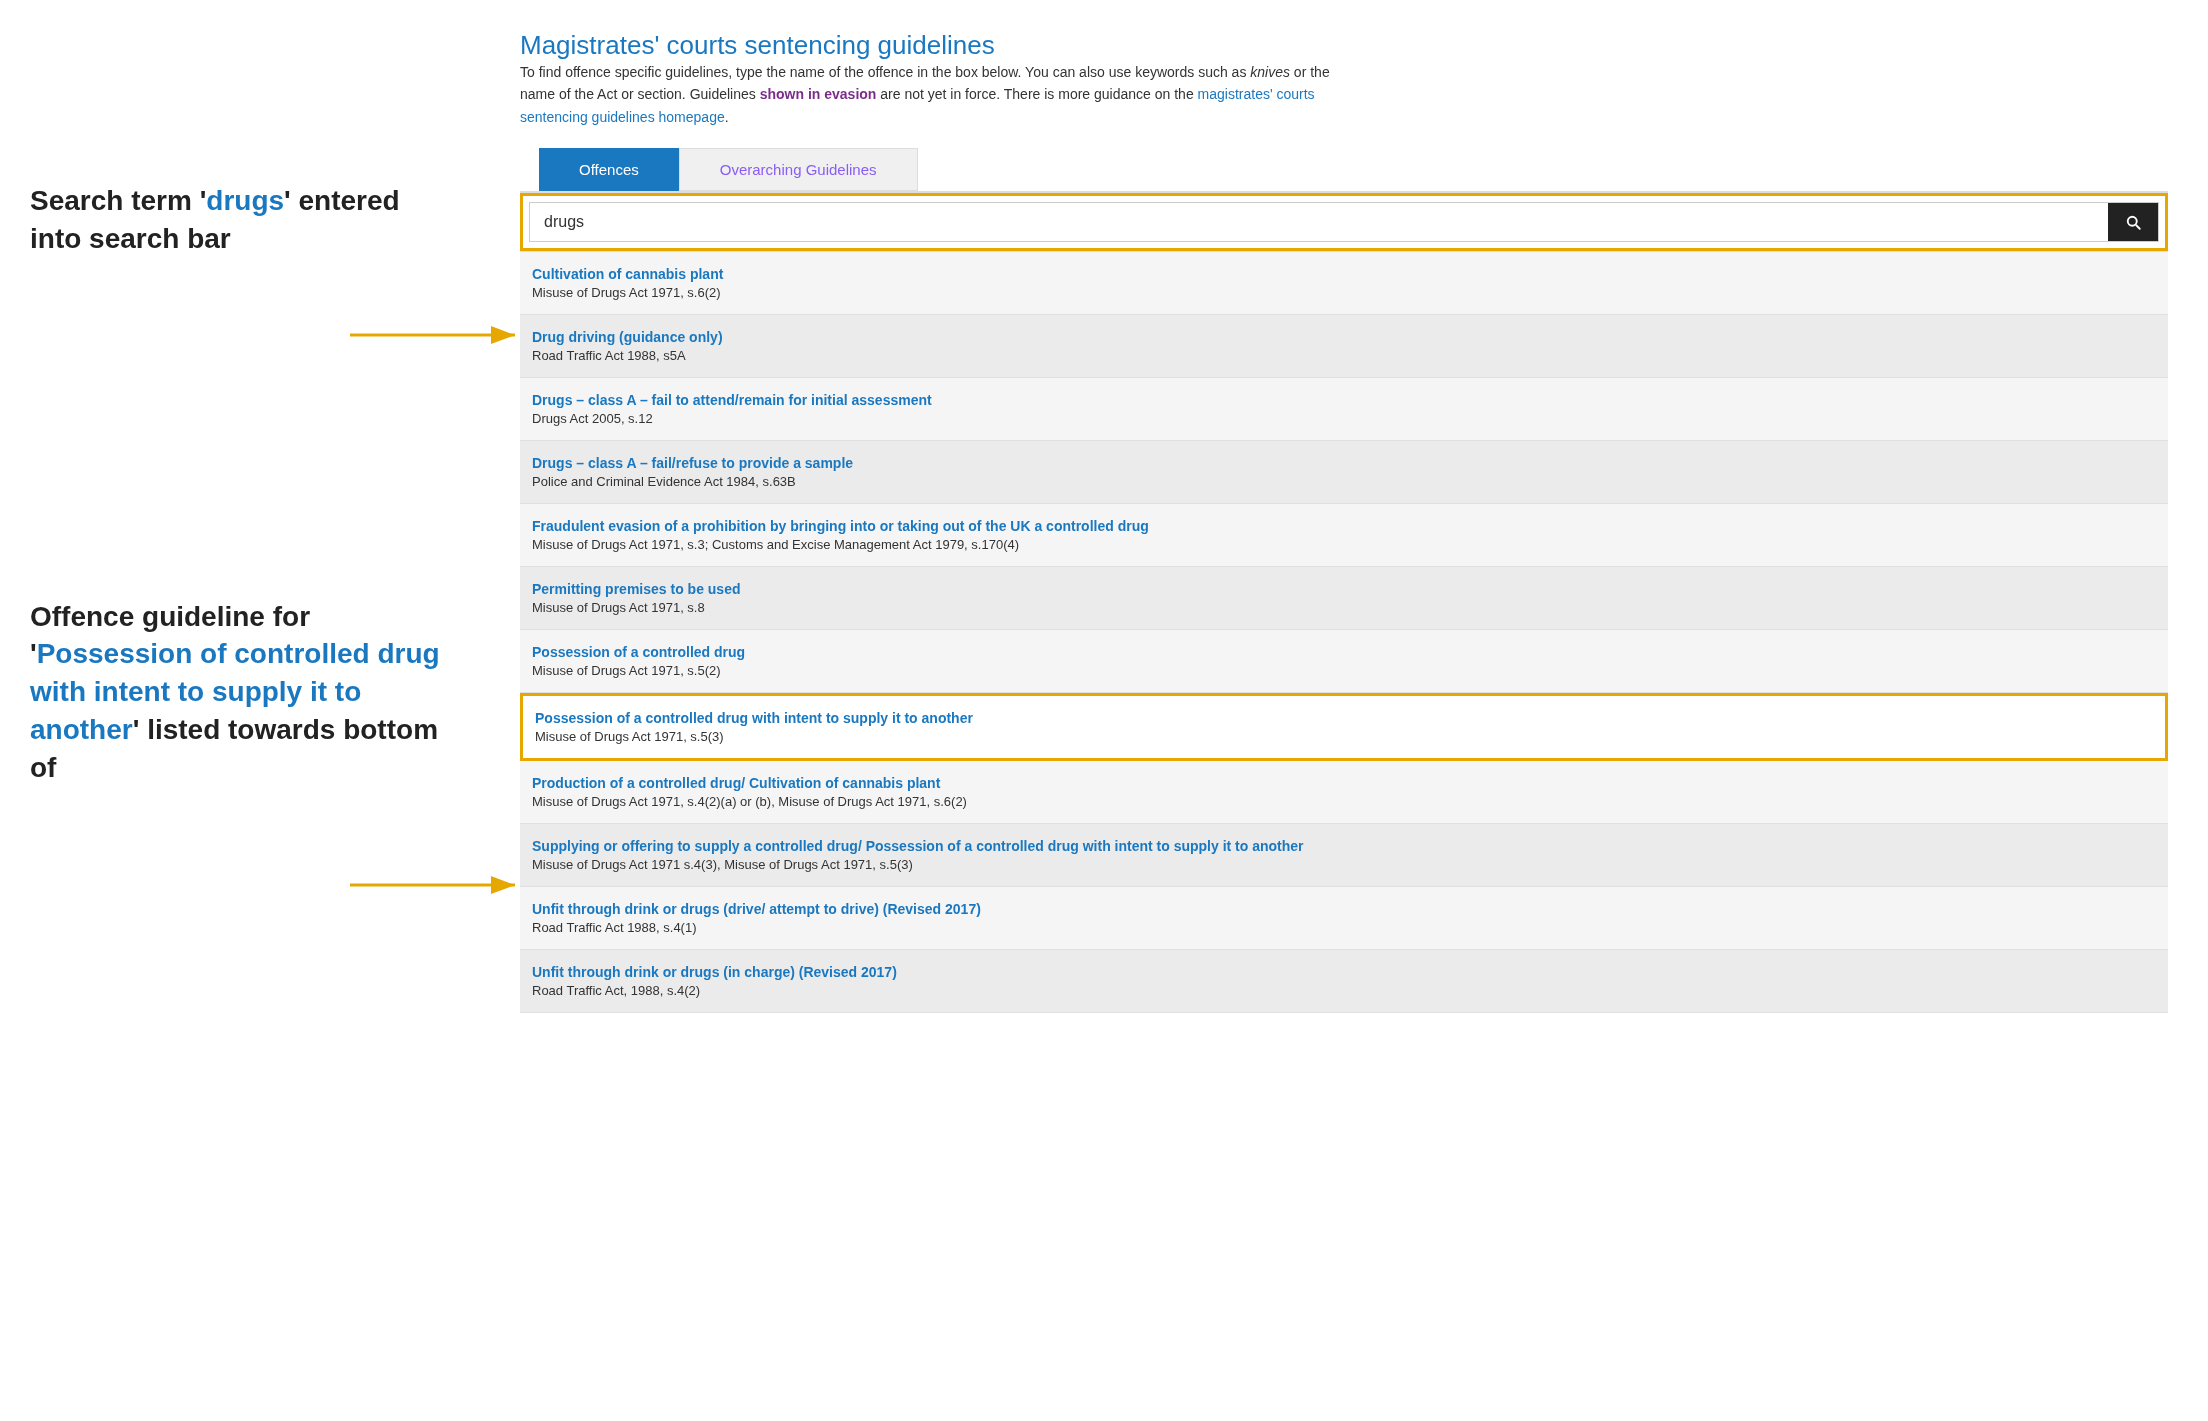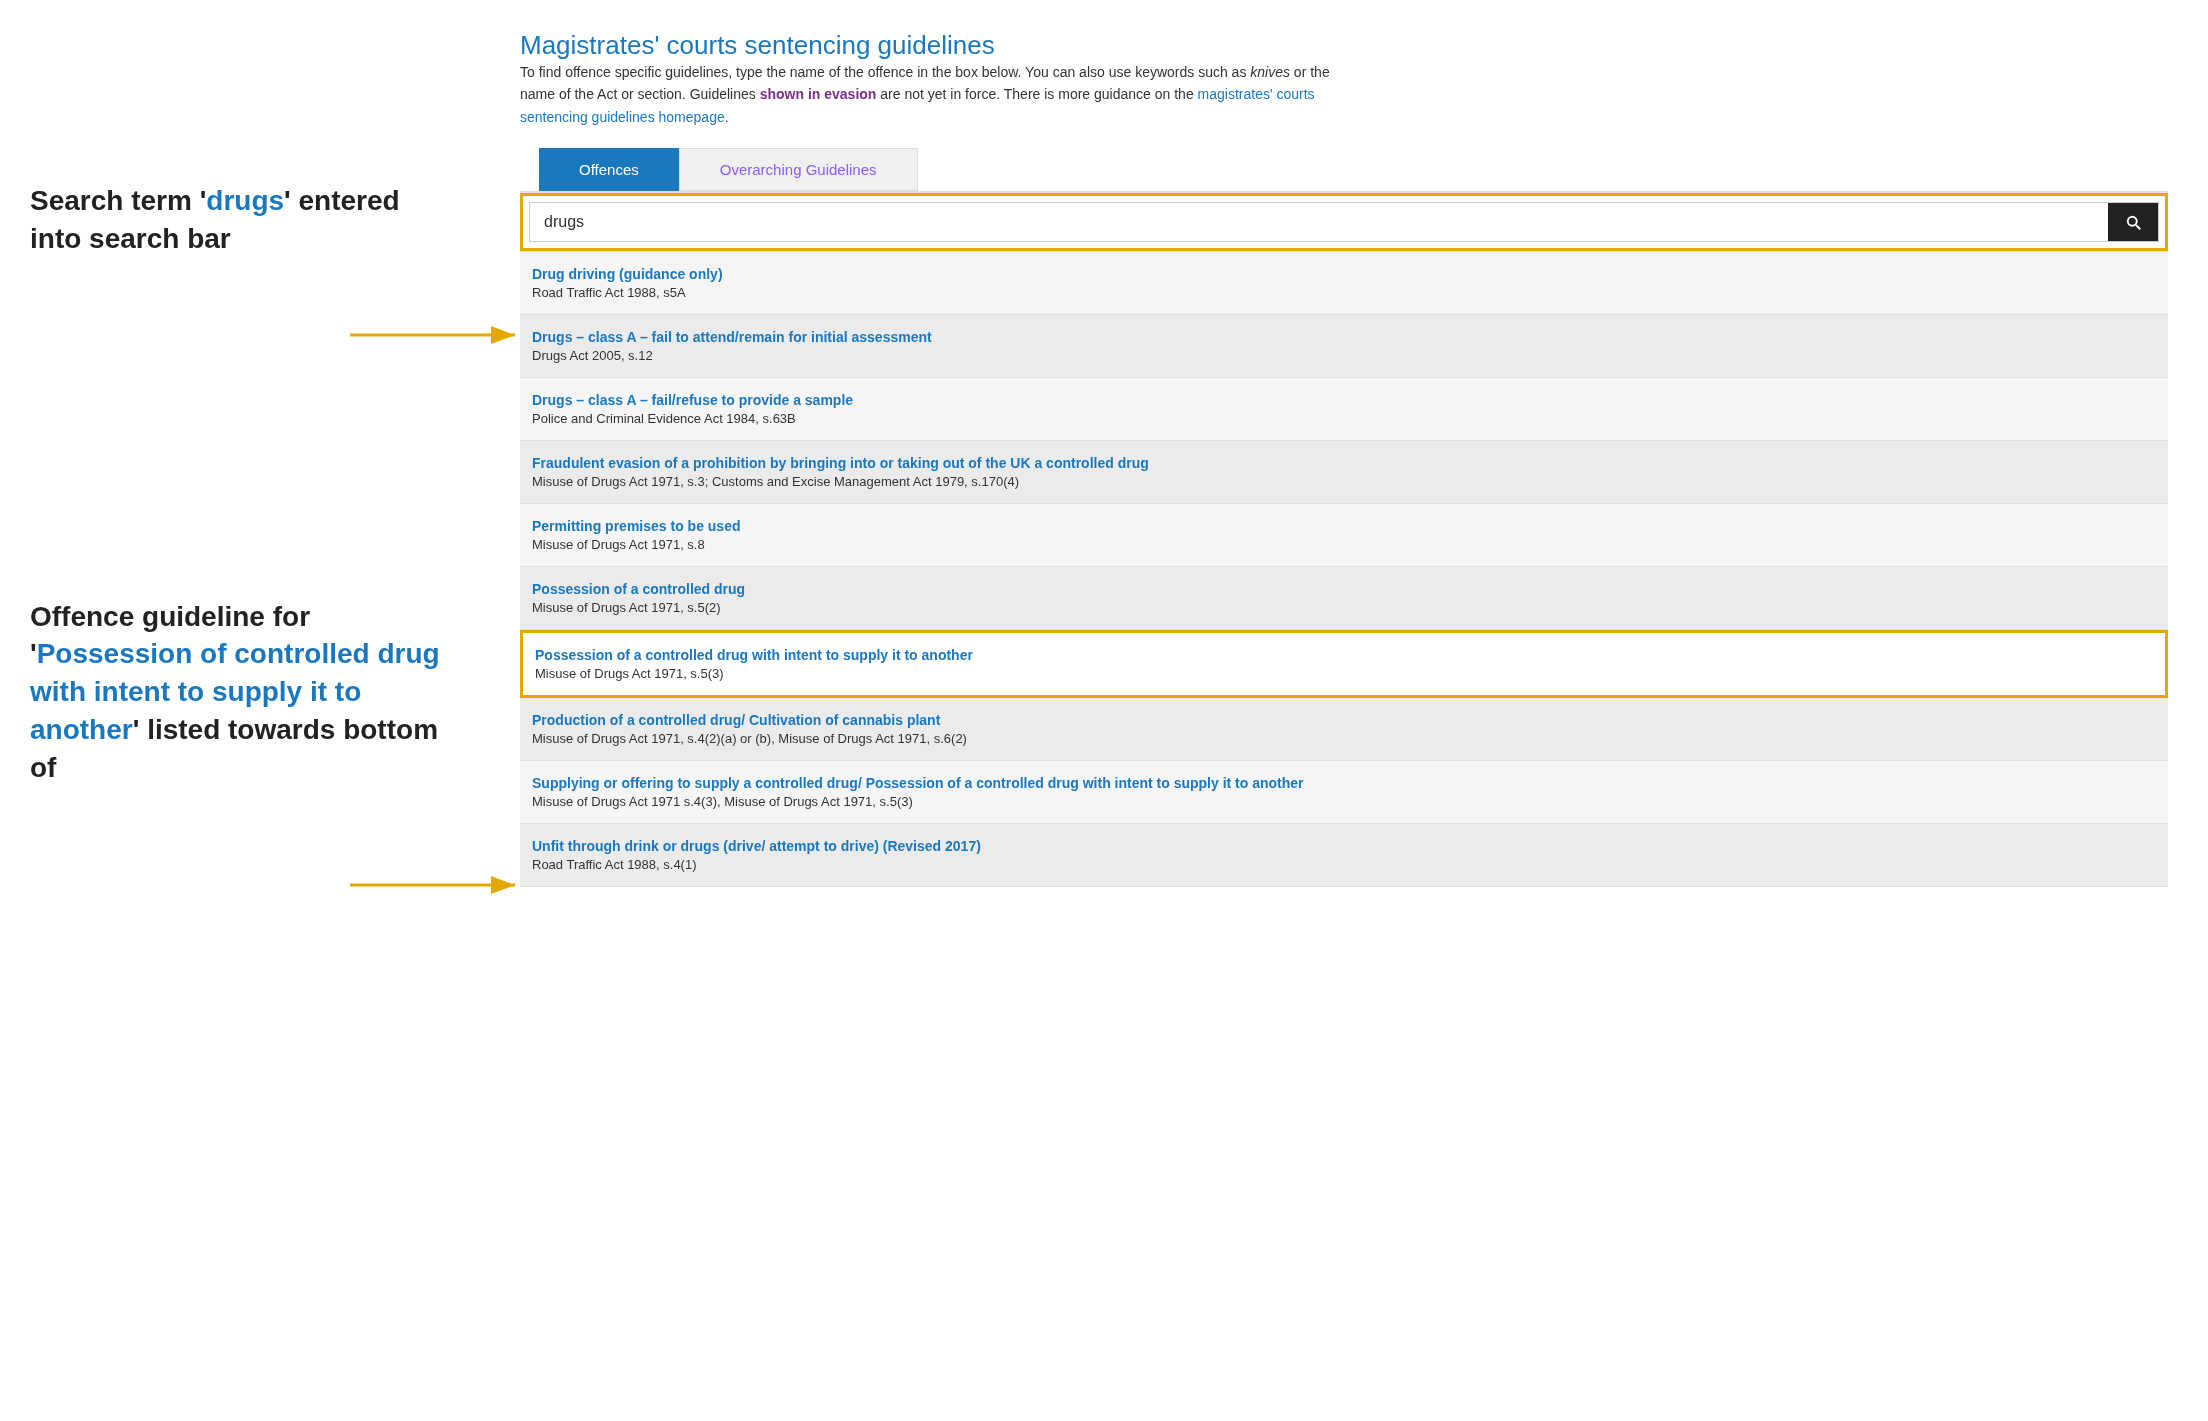--- a/index.html
+++ b/index.html
@@ -188,20 +188,24 @@
         <button class="search-btn">
           <svg viewBox="0 0 24 24" xmlns="http://www.w3.org/2000/svg">
             <path d="M21 21l-4.35-4.35M17 11A6 6 0 1 1 5 11a6 6 0 0 1 12 0z" stroke="#fff" stroke-width="2.5" fill="none" stroke-linecap="round"></path>
           </svg>
         </button>
       </div>
     </div>
 
     
     <div class="results-list" id="results-container">
+    <div class="result-item">
+      <a href="#" class="result-link">Cultivation of cannabis plant</a>
+      <span class="result-sub">Misuse of Drugs Act 1971, s.6(2)</span>
+    </div>
         <div class="result-item">
       <a href="#" class="result-link">Drug driving (guidance only)</a>
       <span class="result-sub">Road Traffic Act 1988, s5A</span>
     </div>
         <div class="result-item">
       <a href="#" class="result-link">Drugs – class A – fail to attend/remain for initial assessment</a>
       <span class="result-sub">Drugs Act 2005, s.12</span>
     </div>
         <div class="result-item">
       <a href="#" class="result-link">Drugs – class A – fail/refuse to provide a sample</a>
@@ -227,20 +231,24 @@
       <a href="#" class="result-link">Production of a controlled drug/ Cultivation of cannabis plant</a>
       <span class="result-sub">Misuse of Drugs Act 1971, s.4(2)(a) or (b), Misuse of Drugs Act 1971, s.6(2)</span>
     </div>
         <div class="result-item">
       <a href="#" class="result-link">Supplying or offering to supply a controlled drug/ Possession of a controlled drug with intent to supply it to another</a>
       <span class="result-sub">Misuse of Drugs Act 1971 s.4(3), Misuse of Drugs Act 1971, s.5(3)</span>
     </div>
         <div class="result-item">
       <a href="#" class="result-link">Unfit through drink or drugs (drive/ attempt to drive) (Revised 2017)</a>
       <span class="result-sub">Road Traffic Act 1988, s.4(1)</span>
+    </div>
+        <div class="result-item">
+      <a href="#" class="result-link">Unfit through drink or drugs (in charge) (Revised 2017)</a>
+      <span class="result-sub">Road Traffic Act, 1988, s.4(2)</span>
     </div>
       </div>
   </div>
 </div>
 
 <style>
   .page-wrapper {
     position: relative;
   }
 </style>

